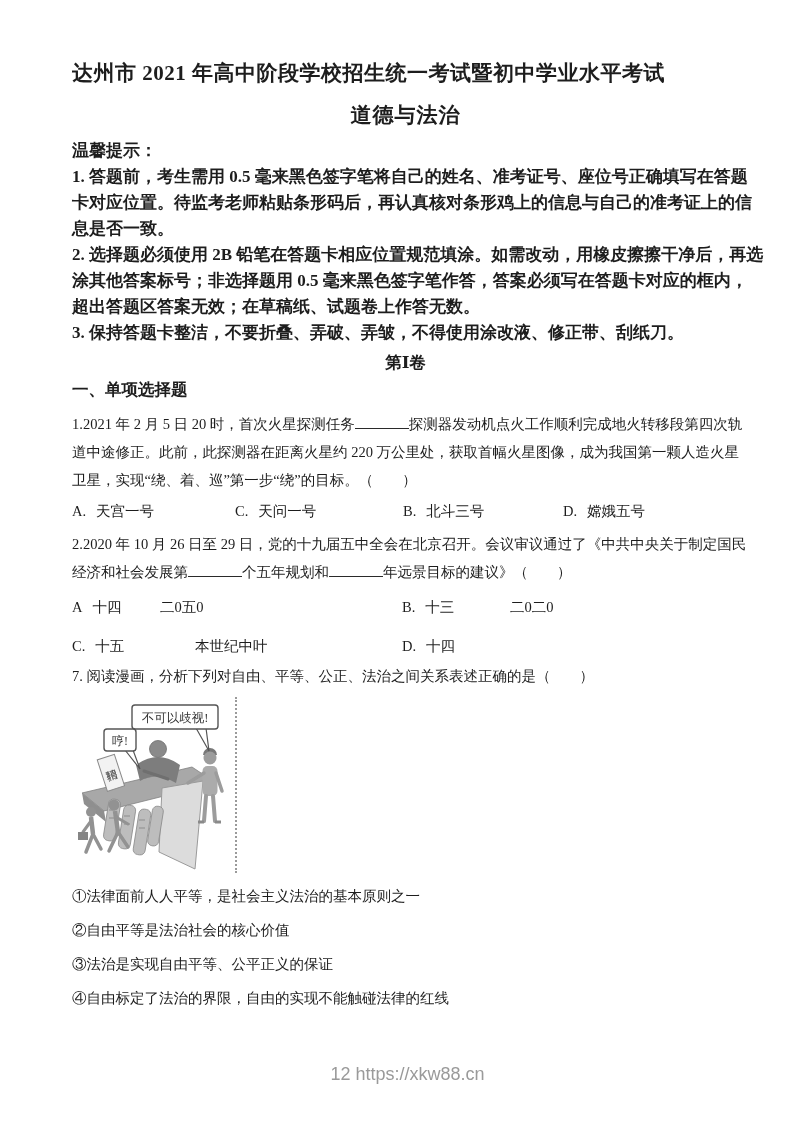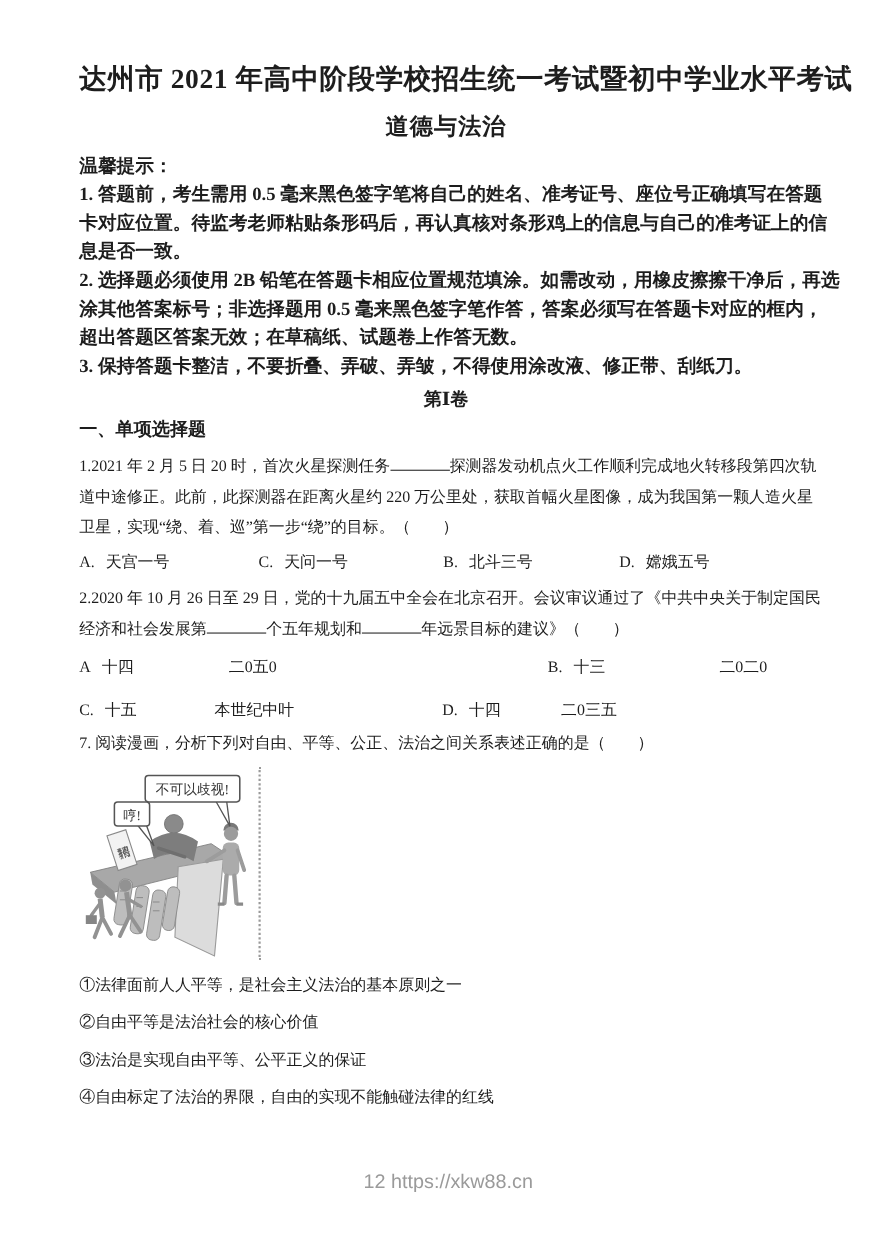--- a/index.html
+++ b/index.html
@@ -4,21 +4,21 @@
 <style>
   html,body { margin:0; padding:0; background:#ffffff; }
   .page {
     width:793px; height:1122px; position:relative; overflow:hidden;
     background:#ffffff; box-sizing:border-box;
     padding:58px 54px 0 72px;
     font-family:"Liberation Serif","DejaVu Serif",serif;
     color:#1d1d1d;
   }
   .title {
-    text-align:left; font-size:25px; font-weight:700;
+    text-align:left; font-size:21px; font-weight:700;
     line-height:30px; letter-spacing:0.5px; white-space:nowrap;
   }
   .subtitle {
     text-align:center; font-size:21px; font-weight:700;
     line-height:30px; margin-top:12px; letter-spacing:1px;
   }
   .tips { margin-top:8px; font-weight:700; font-size:17px; }
   .tip-line { line-height:26px; white-space:nowrap; }
   .part-label {
     text-align:center; font-weight:700; font-size:16.5px;
@@ -28,21 +28,21 @@
   .qblock { font-size:14.5px; }
   .qline { line-height:28px; white-space:nowrap; }
   .q1 { margin-top:6px; }
   .q2 { margin-top:6px; }
   .blank {
     display:inline-block; width:54px; height:14px;
     border-bottom:1.2px solid #2a2a2a; vertical-align:baseline;
   }
   .optgrid { display:grid; font-size:14.5px; }
   .q1opts { grid-template-columns:163px 168px 160px auto; line-height:26px; margin-top:4px; }
-  .q2row1 { grid-template-columns:88px 242px 108px auto; line-height:22px; margin-top:10px;gap:48px; }
+  .q2row1 { grid-template-columns:88px 242px 108px auto; line-height:22px; margin-top:10px; }
   .q2row2 { grid-template-columns:123px 207px 108px auto; line-height:22px; margin-top:17px; }
   .optlabel { margin-right:10px; }
   .q3line { line-height:26px; margin-top:6px; white-space:nowrap; font-size:14.5px; }
   .comic-wrap { position:relative; height:188px; margin-top:0; }
   .comic-svg { position:absolute; left:4px; top:2px; }
   .dotted-line {
     position:absolute; left:163px; top:8px; height:176px; width:0;
     border-left:2px dotted #9a9a9a;
   }
   .stmts { font-size:14.5px; margin-top:2px; }
@@ -98,21 +98,20 @@
     <div class="optgrid q2row1">
       <div><span class="optlabel">A</span><span>十四</span></div>
       <div>二0五0</div>
       <div><span class="optlabel">B.</span><span>十三</span></div>
       <div>二0二0</div>
     </div>
     <div class="optgrid q2row2">
       <div><span class="optlabel">C.</span><span>十五</span></div>
       <div>本世纪中叶</div>
       <div><span class="optlabel">D.</span><span>十四</span></div>
-      <div>二0三五</div>
     </div>
   </div>
 
   <div class="q3line">7. 阅读漫画，分析下列对自由、平等、公正、法治之间关系表述正确的是（　　）</div>
 
   <div class="comic-wrap">
     <svg class="comic-svg" viewBox="0 0 165 190" width="165" height="190" xmlns="http://www.w3.org/2000/svg">
 
       <g>
         <polygon points="6,102 116,76 140,92 28,120" fill="#a8a8a8" stroke="#808080" stroke-width="0.8"></polygon>

